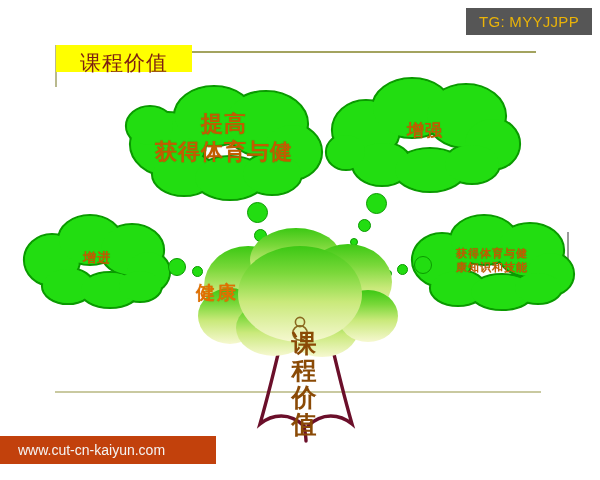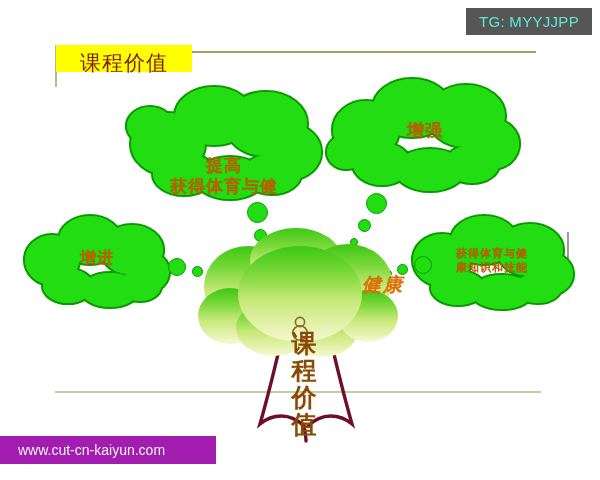--- a/index.html
+++ b/index.html
@@ -17,37 +17,37 @@
   }
 
   
   #tg-badge {
     position: absolute;
     left: 466px;
     top: 8px;
     width: 126px;
     height: 27px;
     background: #565656;
-    color: #5eead4;
+    color: #eab308;
     font-family: "Liberation Sans", "DejaVu Sans", sans-serif;
     font-size: 15px;
     line-height: 27px;
     text-align: center;
     letter-spacing: 0.3px;
     white-space: nowrap;
   }
 
   
   #url-bar {
     position: absolute;
     left: 0px;
     top: 436px;
     width: 216px;
     height: 28px;
-    background: #a21caf;
+    background: #c2410c;
     color: #f4f4f4;
     font-family: "Liberation Sans", "DejaVu Sans", sans-serif;
     font-size: 14px;
     line-height: 28px;
     padding-left: 18px;
     box-sizing: border-box;
     white-space: nowrap;
   }
 
   
@@ -118,25 +118,25 @@
     color: #c25c00;
     text-shadow: 0 0 1px rgba(120,50,0,0.35);
     font-weight: bold;
     letter-spacing: 1px;
     white-space: nowrap;
     pointer-events: none;
   }
   .cloud-text span { display: block; line-height: 1.28; }
 
   #cloud-tl  { left: 126px; top: 78px;  width: 196px; height: 120px; }
-  #cloud-tl  .cloud-text { font-size: 17px; justify-content: flex-end; }
+  #cloud-tl  .cloud-text { font-size: 22px; }
   #cloud-tr  { left: 330px; top: 72px;  width: 190px; height: 118px; }
   #cloud-tr  .cloud-text { font-size: 17px; }
   #cloud-l   { left: 22px;  top: 210px; width: 150px; height: 96px; }
-  #cloud-l   .cloud-text { font-size: 16px; }
+  #cloud-l   .cloud-text { font-size: 13px; }
   #cloud-r   { left: 408px; top: 212px; width: 168px; height: 96px; }
   #cloud-r   .cloud-text { font-size: 11px; }
 
   
   .bubble {
     position: absolute;
     border-radius: 50%;
     background: #22dd11;
     border: 1.5px solid #0a9a00;
     box-sizing: border-box;
@@ -147,30 +147,29 @@
     position: absolute;
     left: 196px;
     top: 228px;
     width: 208px;
     height: 130px;
   }
   #tree svg { display: block; overflow: visible; }
   #tree-label {
     position: absolute;
     left: 0;
-    top: 44px;
+    top: 52px;
     width: 208px;
-    text-align: right;
+    text-align: left;
     font-size: 19px;
     font-weight: bold;
     color: #e07000;
     text-shadow: 0 0 1px rgba(150,70,0,0.4);
     letter-spacing: 2px;
     pointer-events: none;
-    font-style: italic;
   }
 
   #trunk {
     position: absolute;
     left: 246px;
     top: 320px;
     width: 120px;
     height: 125px;
   }
   #trunk svg { display: block; overflow: visible; }

